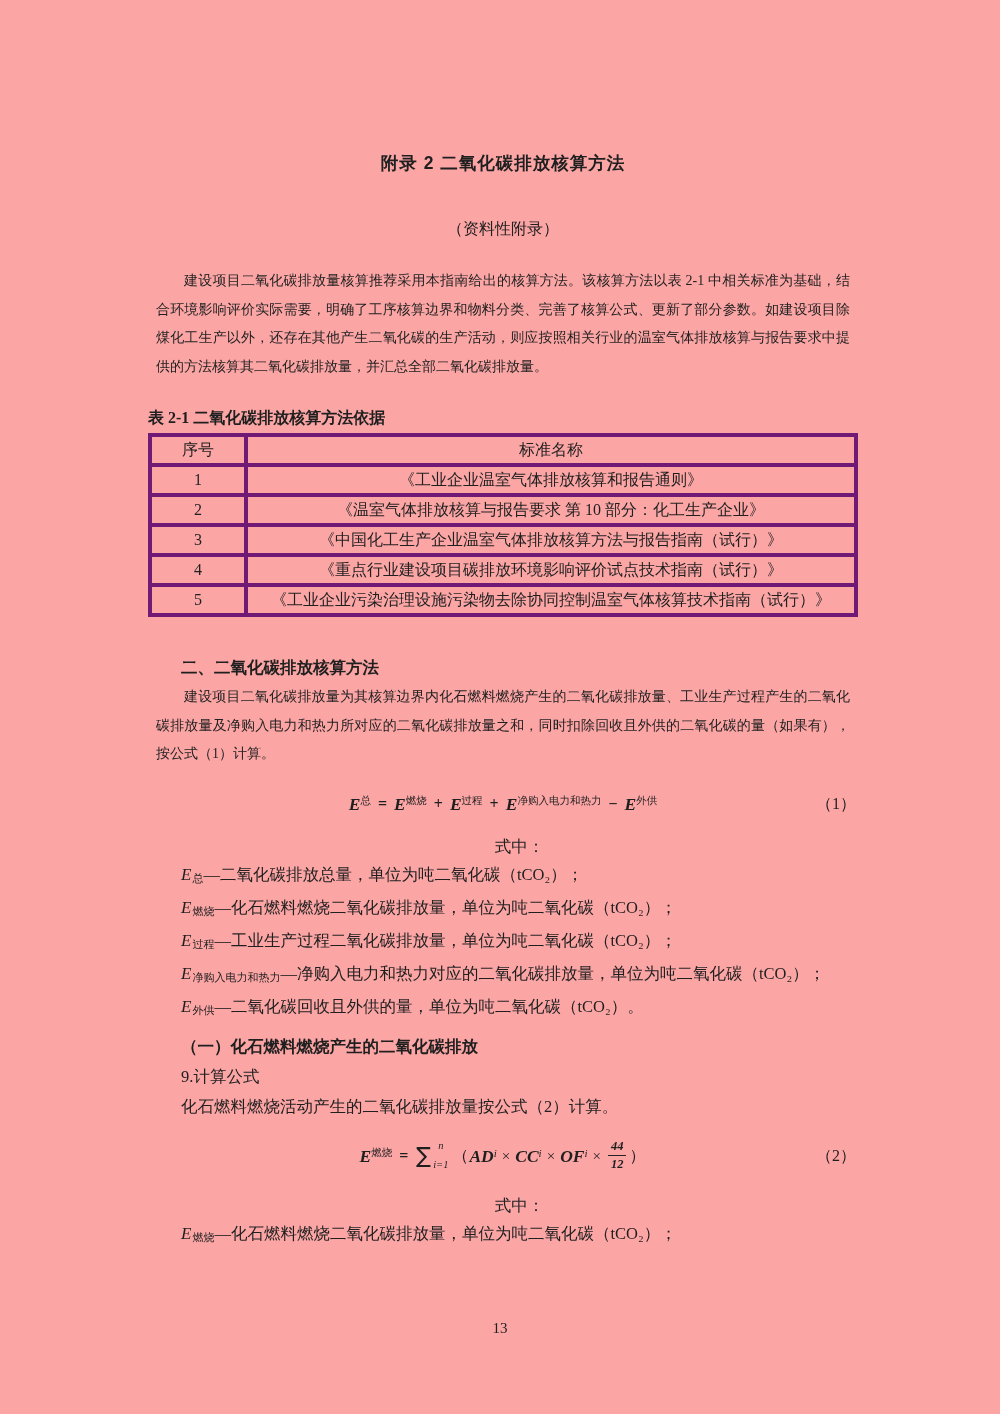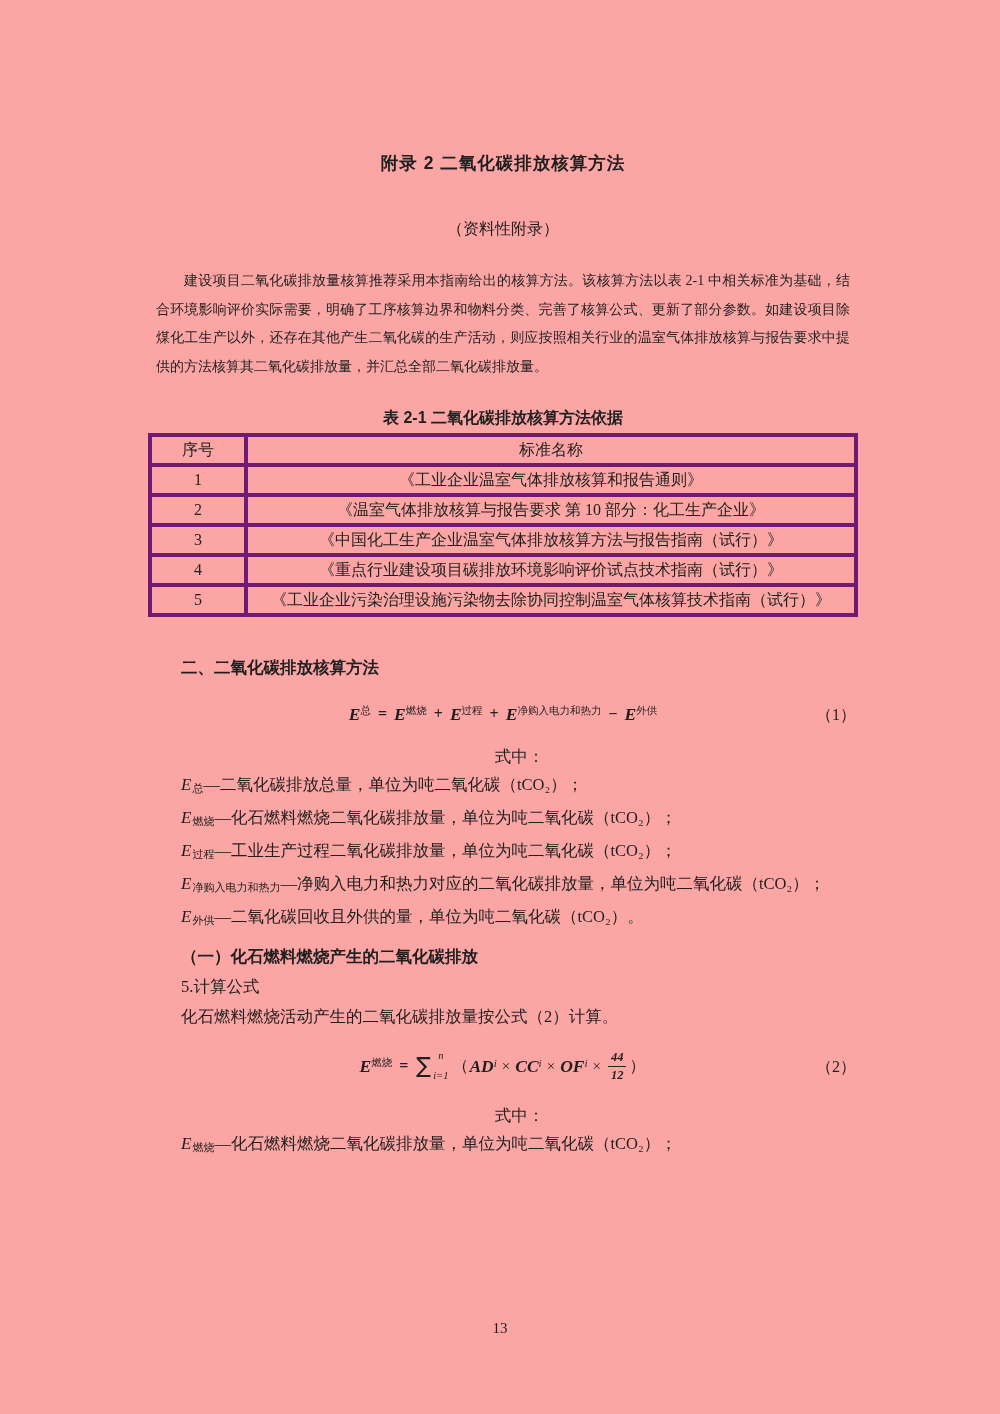--- a/index.html
+++ b/index.html
@@ -45,22 +45,21 @@
   .sec-heading {
     margin-top: 20px;
     padding-left: 2em;
     font-family: "Liberation Sans", "DejaVu Sans", sans-serif;
     font-weight: 700;
     font-size: 16.5px;
     line-height: 24px;
   }
   .table-caption {
     margin-top: 26px;
-    text-align: center;
-    font-family: Liberation Sans, sans-serif;
+    font-family: Liberation Serif, serif;
     font-weight: 700;
     font-size: 16px;
     line-height: 22px;
   }
   table.std-table {
     margin-top: 4px;
     width: 100%;
     border-collapse: collapse;
     font-size: 16px;
   }
@@ -238,20 +237,21 @@
       </tr>
       <tr>
         <td>5</td>
         <td>《工业企业污染治理设施污染物去除协同控制温室气体核算技术指南（试行）》</td>
       </tr>
     </tbody>
   </table>
 
   <div class="sec-heading sec2">二、二氧化碳排放核算方法</div>
 
+  <p class="para indent tight">建设项目二氧化碳排放量为其核算边界内化石燃料燃烧产生的二氧化碳排放量、工业生产过程产生的二氧化碳排放量及净购入电力和热力所对应的二氧化碳排放量之和，同时扣除回收且外供的二氧化碳的量（如果有），按公式（1）计算。</p>
 
   <div class="formula-row">
     <span class="formula-body">
         <span class="mvar">E</span>
         <span class="msub-cjk">总</span>
         <span class="mop">=</span>
         <span class="mvar">E</span>
         <span class="msub-cjk">燃烧</span>
         <span class="mop">+</span>
         <span class="mvar">E</span>
@@ -268,21 +268,21 @@
 
   <div class="where-label">式中：</div>
 
   <div class="def-line"><span class="def-sym">E</span><span class="def-sub">总</span><span>—二氧化碳排放总量，单位为吨二氧化碳（tCO₂）；</span></div>
   <div class="def-line"><span class="def-sym">E</span><span class="def-sub">燃烧</span><span>—化石燃料燃烧二氧化碳排放量，单位为吨二氧化碳（tCO₂）；</span></div>
   <div class="def-line"><span class="def-sym">E</span><span class="def-sub">过程</span><span>—工业生产过程二氧化碳排放量，单位为吨二氧化碳（tCO₂）；</span></div>
   <div class="def-line"><span class="def-sym">E</span><span class="def-sub">净购入电力和热力</span><span>—净购入电力和热力对应的二氧化碳排放量，单位为吨二氧化碳（tCO₂）；</span></div>
   <div class="def-line"><span class="def-sym">E</span><span class="def-sub">外供</span><span>—二氧化碳回收且外供的量，单位为吨二氧化碳（tCO₂）。</span></div>
 
   <div class="sub-heading">（一）化石燃料燃烧产生的二氧化碳排放</div>
-  <div class="calc-label">5.计算公式</div>
+  <div class="calc-label">9.计算公式</div>
   <div class="calc-text">化石燃料燃烧活动产生的二氧化碳排放量按公式（2）计算。</div>
 
   <div class="formula-row f2-row">
     <span class="formula-body">
         <span class="mvar">E</span>
         <span class="msub-cjk">燃烧</span>
         <span class="mop">=</span>
         <span class="sum">
           <span class="sigma">∑</span>
           <span class="sum-scripts">

